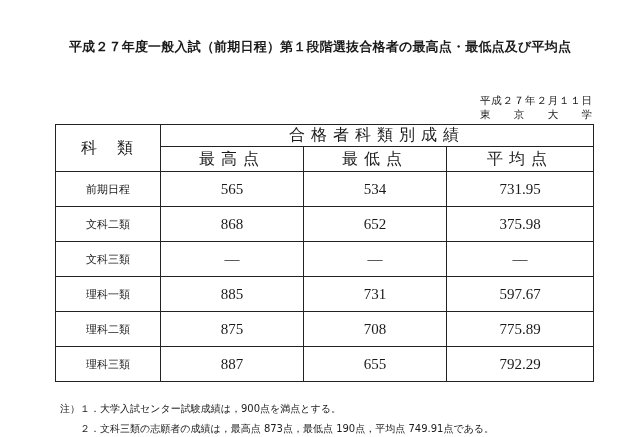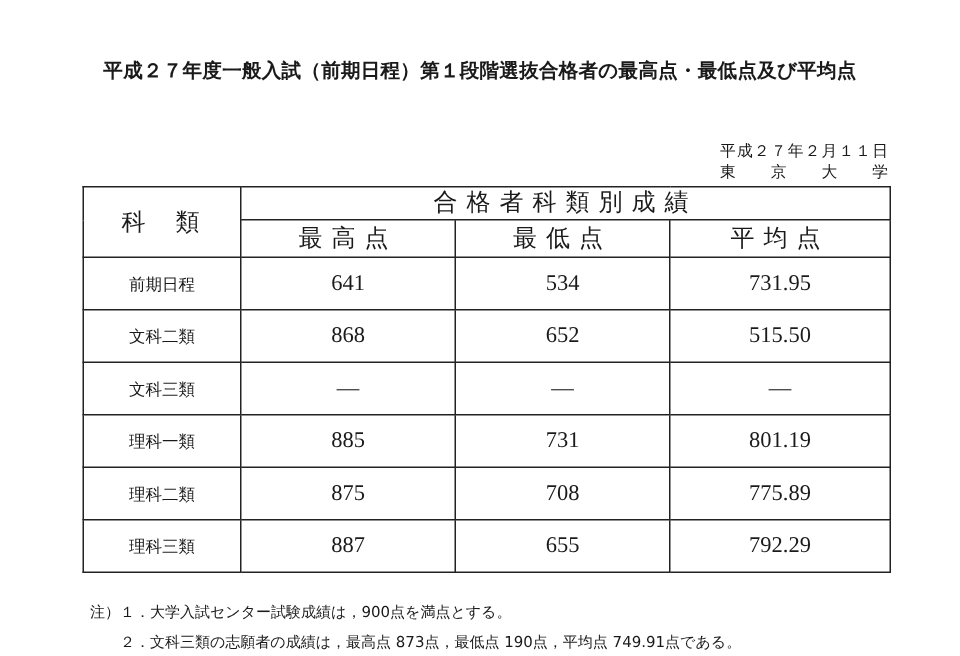--- a/index.html
+++ b/index.html
@@ -81,41 +81,41 @@
     <td rowspan="2" style="letter-spacing:2px;">科　類</td>
     <td colspan="3">合格者科類別成績</td>
   </tr>
   <tr class="hdr hdr2">
     <td>最高点</td>
     <td>最低点</td>
     <td>平均点</td>
   </tr>
   <tr class="datarow">
     <td class="label-cell">前期日程</td>
-    <td class="num-cell">641</td>
+    <td class="num-cell">565</td>
     <td class="num-cell">534</td>
     <td class="num-cell">731.95</td>
   </tr>
   <tr class="datarow">
     <td class="label-cell">文科二類</td>
     <td class="num-cell">868</td>
     <td class="num-cell">652</td>
-    <td class="num-cell">515.50</td>
+    <td class="num-cell">375.98</td>
   </tr>
   <tr class="datarow">
     <td class="label-cell">文科三類</td>
     <td class="num-cell">—</td>
     <td class="num-cell">—</td>
     <td class="num-cell">—</td>
   </tr>
   <tr class="datarow">
     <td class="label-cell">理科一類</td>
     <td class="num-cell">885</td>
     <td class="num-cell">731</td>
-    <td class="num-cell">801.19</td>
+    <td class="num-cell">597.67</td>
   </tr>
   <tr class="datarow">
     <td class="label-cell">理科二類</td>
     <td class="num-cell">875</td>
     <td class="num-cell">708</td>
     <td class="num-cell">775.89</td>
   </tr>
   <tr class="datarow">
     <td class="label-cell">理科三類</td>
     <td class="num-cell">887</td>

